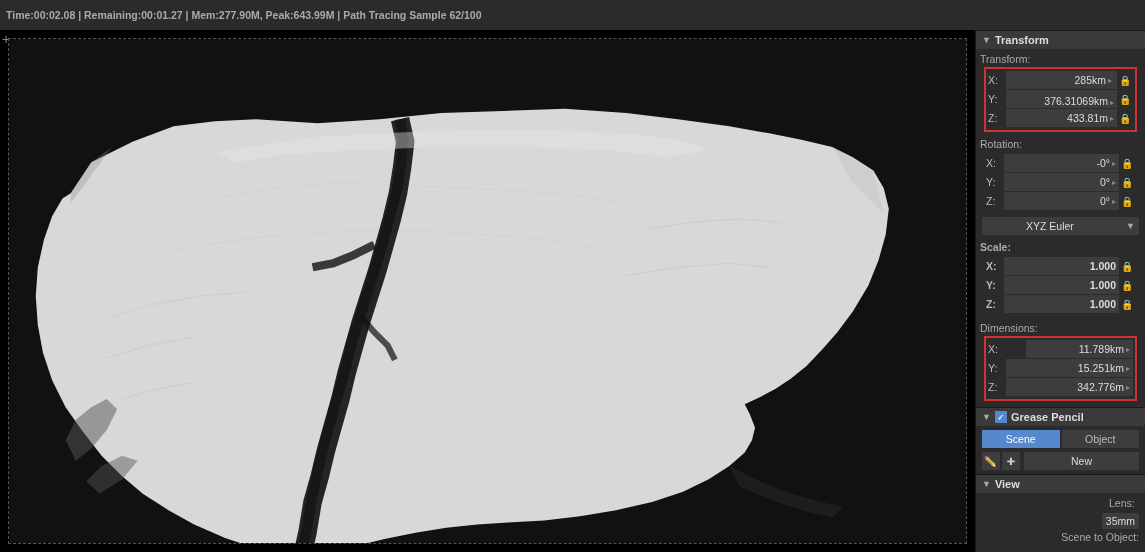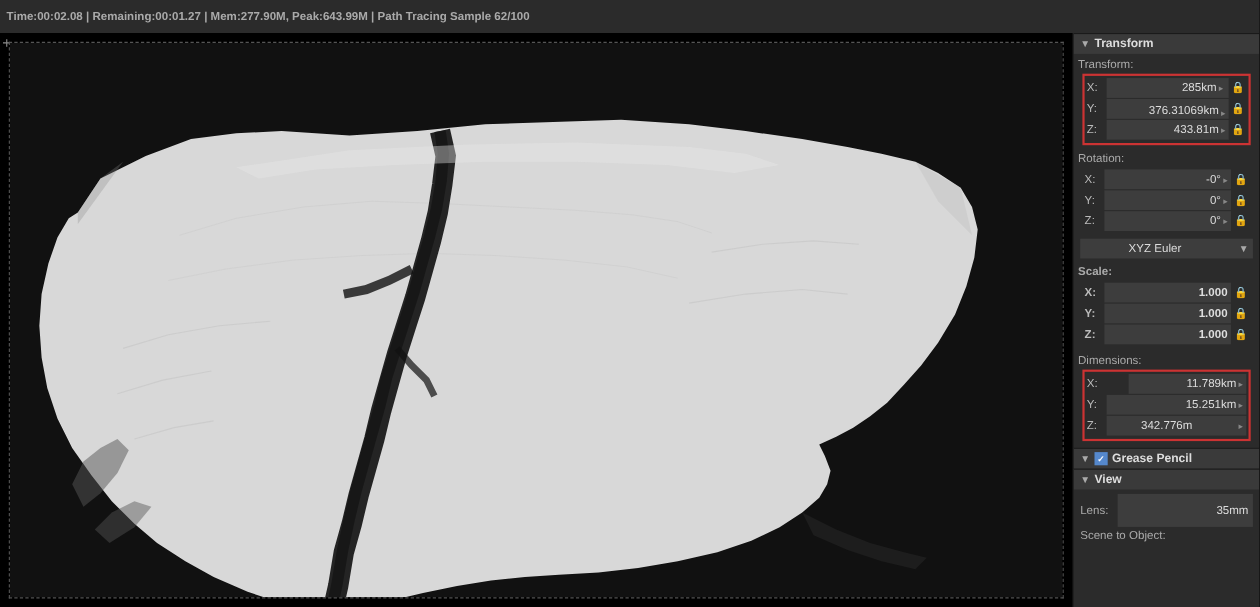--- a/index.html
+++ b/index.html
@@ -251,23 +251,24 @@
       justify-content: center;
     }
 
     
     .view-section {
       padding: 4px 6px;
     }
 
     .view-row {
       display: flex;
-      align-items: center;
+      align-items: flex-end;
       gap: 4px;
       margin-bottom: 2px;
+      flex-direction: column;
     }
 
     .view-label {
       color: #aaa;
       font-size: 10.5px;
       width: 30px;
     }
 
     .view-field {
       flex: 1;
@@ -464,36 +465,51 @@
         </div>
         <div class="highlight-row">
           <span class="axis-label">Y:</span>
           <div class="prop-field" style="flex:1; display:flex; align-items:center; padding: 1px 3px;">
             <span class="prop-field-text">15.251km</span>
             <span class="prop-field-arrow">▸</span>
           </div>
         </div>
         <div class="highlight-row">
           <span class="axis-label">Z:</span>
-          <div class="prop-field" style="flex:1; display:flex; align-items:center; padding: 1px 3px; gap: 40px;">
+          <div class="prop-field" style="flex:1; display:flex; align-items:center; padding: 1px 3px;">
             <span class="prop-field-text">342.776m</span>
             <span class="prop-field-arrow">▸</span>
           </div>
         </div>
       </div>
     </div>
 
     <div class="section-header">
       <span class="arrow">▼</span>
       <div class="gp-checkbox">
         <span style="color:#fff; font-size:8px;">✓</span>
       </div>
       <span>Grease Pencil</span>
     </div>
 
+    <div style="padding: 4px 6px;">
+
+      <div class="gp-tabs">
+        <div class="gp-tab active">Scene</div>
+        <div class="gp-tab inactive">Object</div>
+      </div>
+
+      <div class="gp-new-row">
+        <div class="gp-icons">
+          <div class="gp-icon-btn" title="Edit">✏️</div>
+          <div class="gp-icon-btn" title="Add">✚</div>
+        </div>
+        <div class="gp-new-btn">New</div>
+      </div>
+    </div>
 
     <div class="section-header">
       <span class="arrow">▼</span>
       <span>View</span>
     </div>
 
     <div class="view-section">
       <div class="view-row">
         <span class="view-label">Lens:</span>
         <div class="view-field">

